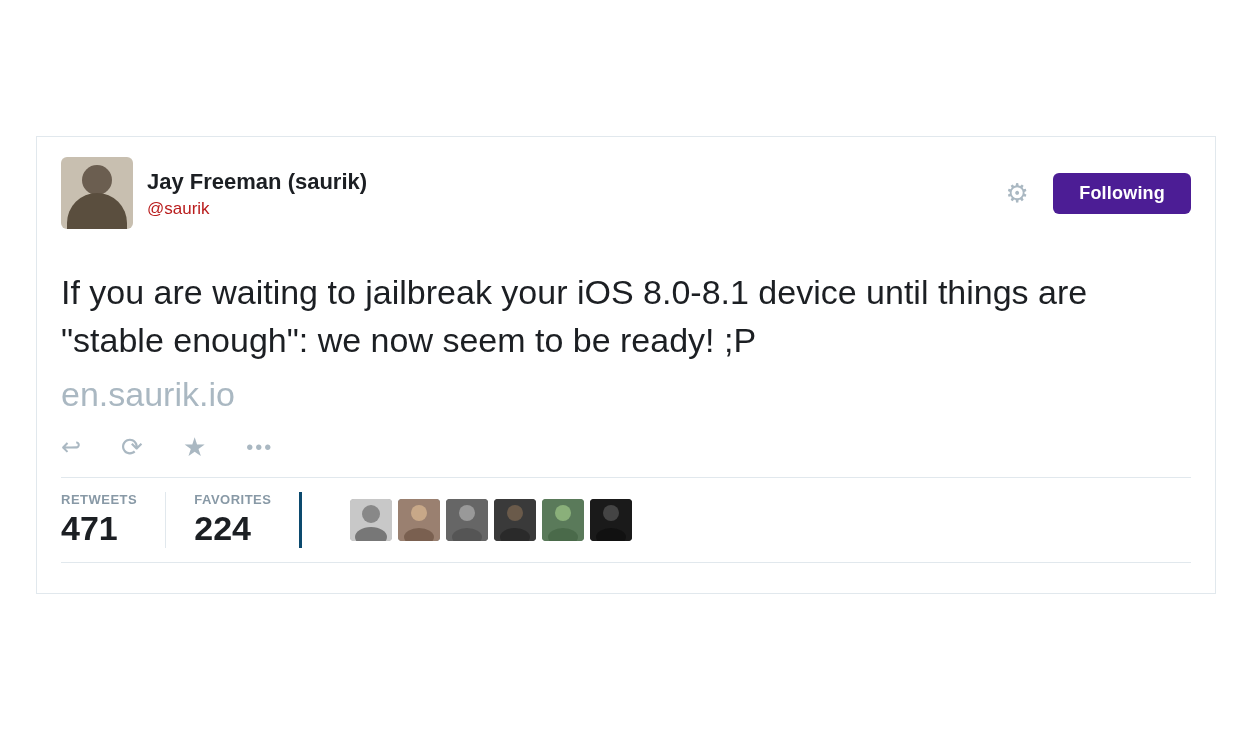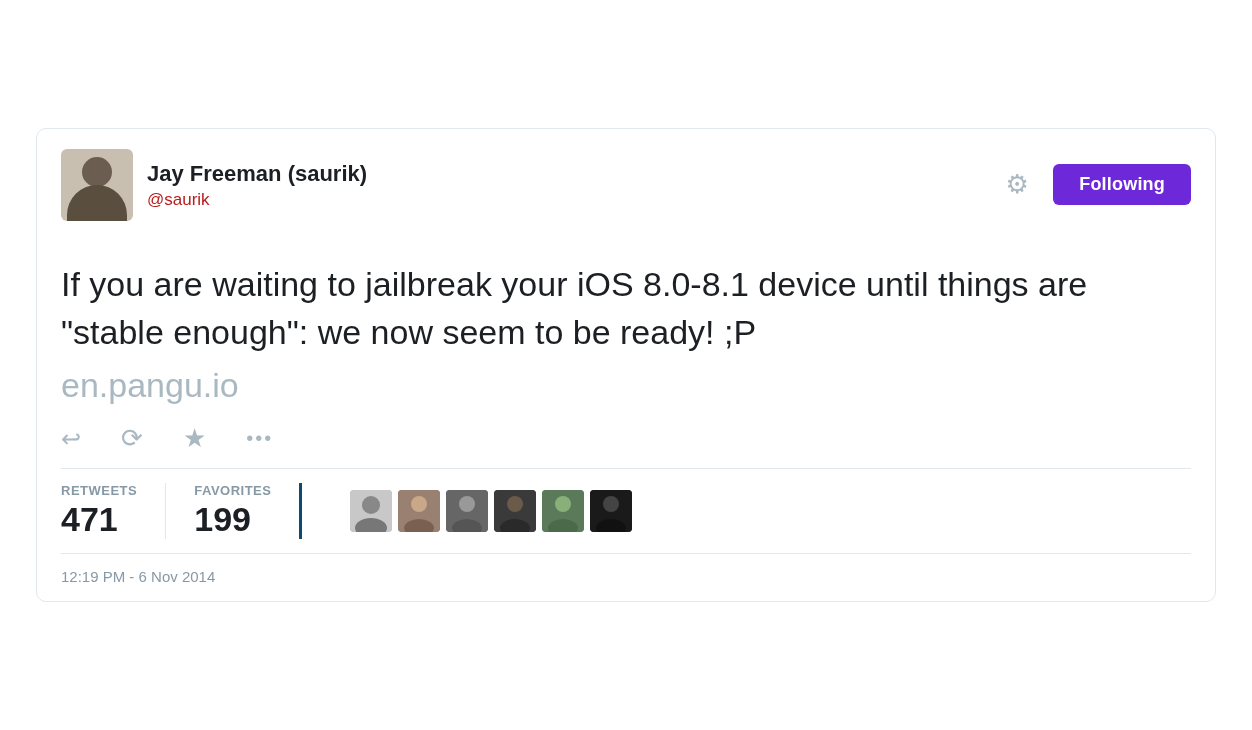--- a/index.html
+++ b/index.html
@@ -9,21 +9,21 @@
       width: 1252px;
       min-height: 730px;
       display: flex;
       align-items: center;
       justify-content: center;
     }
     .tweet-card {
       width: 1180px;
       background: #fff;
       border: 1px solid #e1e8ed;
-      border-radius: 10px;
+      border-radius: 0;
       padding: 20px 24px 16px 24px;
     }
     .tweet-header {
       display: flex;
       align-items: center;
       justify-content: space-between;
       margin-bottom: 18px;
     }
     .tweet-header-left {
       display: flex;
@@ -85,21 +85,21 @@
       width: 36px;
       height: 36px;
       color: #aab8c2;
       display: flex;
       align-items: center;
       justify-content: center;
       font-size: 26px;
       cursor: pointer;
     }
     .following-btn {
-      background: #6d28d9;
+      background: #4c1d95;
       color: #fff;
       border: none;
       border-radius: 6px;
       padding: 10px 26px;
       font-size: 18px;
       font-weight: bold;
       cursor: pointer;
       letter-spacing: 0.2px;
     }
     .tweet-text {
@@ -210,21 +210,21 @@
       </div>
     </div>
     <div class="tweet-header-right">
       <span class="gear-icon">⚙</span>
       <button class="following-btn">Following</button>
     </div>
   </div>
 
   <div class="tweet-text">If you are waiting to jailbreak your iOS 8.0-8.1 device until things are "stable enough": we now seem to be ready! ;P</div>
 
-  <a class="tweet-link" href="#">en.pangu.io</a>
+  <a class="tweet-link" href="#">en.saurik.io</a>
 
   <div class="tweet-actions">
     <button class="action-btn">
       <span style="font-size:24px;">↩</span>
     </button>
     <button class="action-btn">
       <span style="font-size:26px;">⟳</span>
     </button>
     <button class="action-btn">
       <span style="font-size:26px;">★</span>
@@ -234,21 +234,21 @@
     </button>
   </div>
 
   <div class="stats-row">
     <div class="stat-block">
       <span class="stat-label">RETWEETS</span>
       <span class="stat-value">471</span>
     </div>
     <div class="stat-block" style="border-right:3px solid #0c4a6e;">
       <span class="stat-label">FAVORITES</span>
-      <span class="stat-value">199</span>
+      <span class="stat-value">224</span>
     </div>
 
     <div class="favorited-by" style="margin-left: 16px;">
       <div class="fav-avatar fav-avatar-1">
         <div class="fav-avatar-inner" style="background: #b0b0b0; border-radius:4px;">
           <svg width="42" height="42" viewBox="0 0 42 42">
             <rect width="42" height="42" fill="#c8c8c8"></rect>
             <circle cx="21" cy="15" r="9" fill="#888"></circle>
             <ellipse cx="21" cy="38" rx="16" ry="10" fill="#777"></ellipse>
           </svg>
@@ -285,14 +285,13 @@
       <div class="fav-avatar fav-avatar-6">
         <svg width="42" height="42" viewBox="0 0 42 42">
           <rect width="42" height="42" fill="#1a1a1a"></rect>
           <circle cx="21" cy="14" r="8" fill="#444"></circle>
           <ellipse cx="21" cy="38" rx="15" ry="9" fill="#111"></ellipse>
         </svg>
       </div>
     </div>
   </div>
 
-  <div class="tweet-timestamp">12:19 PM - 6 Nov 2014</div>
 </div>
 
 </body></html>

